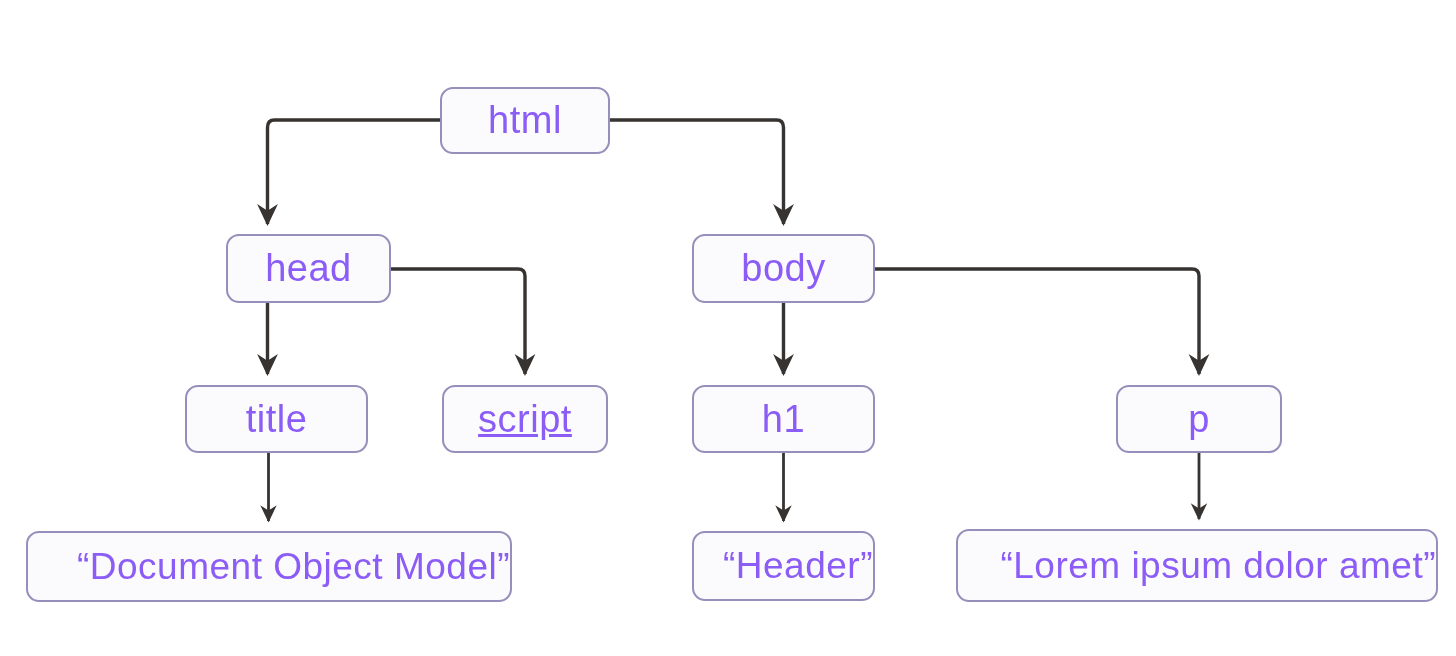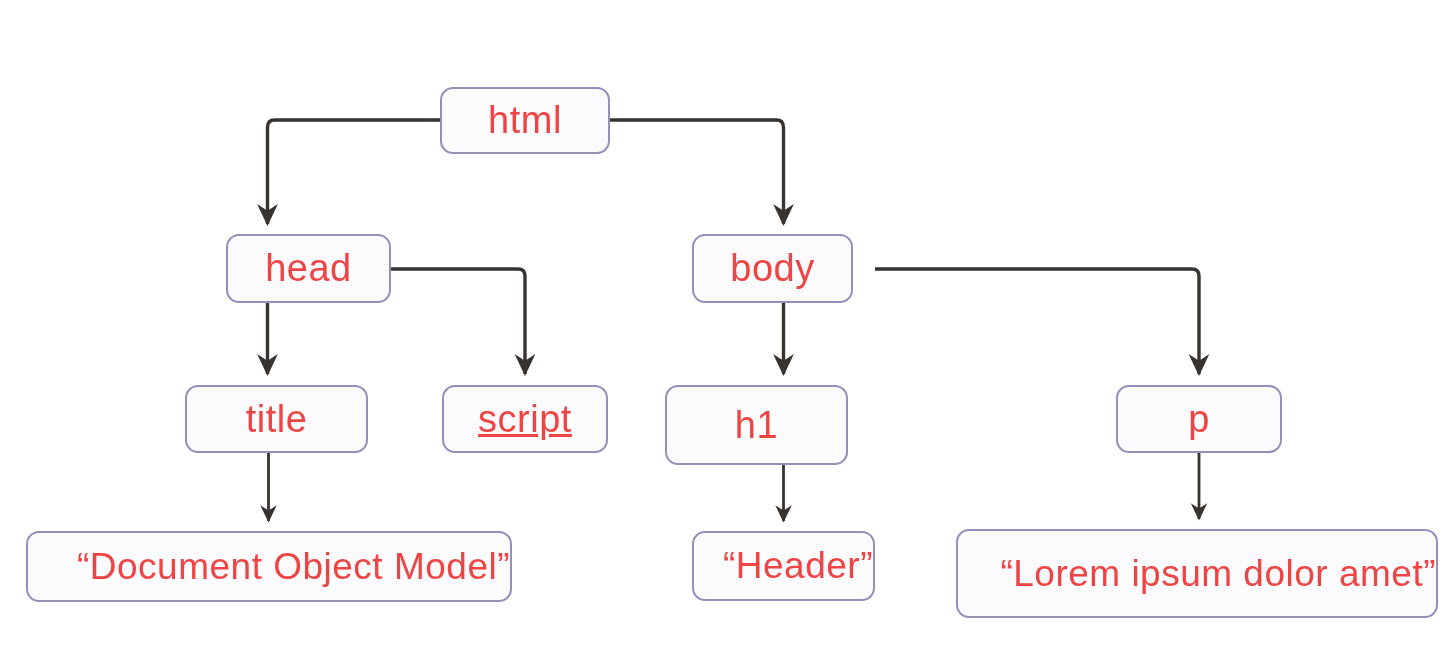--- a/index.html
+++ b/index.html
@@ -31,40 +31,40 @@
   .edges-layer path.edge-small { stroke-width: 2.8; }
   .node {
     position: absolute;
     box-sizing: border-box;
     background: #fbfafd;
     border: 2.5px solid #968fbb;
     border-radius: 13px;
     display: flex;
     align-items: center;
     justify-content: center;
-    color: #ef4444;
+    color: #8b5cf6;
     font-size: 38px;
     letter-spacing: 0.5px;
     white-space: nowrap;
   }
   .node.text-node {
     font-size: 37px;
     justify-content: flex-end;
   }
   
   .n-html   { left: 440px;  top: 87px;  width: 170px; height: 67px; }
   .n-head   { left: 185px;  top: 234px; width: 165px; height: 69px; margin-left: 41px; }
-  .n-body   { left: 692px;  top: 234px; width: 161px; height: 69px; }
+  .n-body   { left: 692px;  top: 234px; width: 183px; height: 69px; }
   .n-title  { left: 185px;  top: 385px; width: 183px; height: 68px; }
   .n-script { left: 442px;  top: 385px; width: 166px; height: 68px; text-decoration: underline; }
-  .n-h1     { left: 665px;  top: 385px; width: 183px; height: 80px; }
+  .n-h1     { left: 692px;  top: 385px; width: 183px; height: 68px; }
   .n-p      { left: 1116px; top: 385px; width: 166px; height: 68px; }
   .n-domtext    { left: 26px;   top: 531px; width: 486px; height: 71px; }
   .n-headertext { left: 692px;  top: 531px; width: 183px; height: 70px; }
-  .n-loremtext  { left: 956px;  top: 529px; width: 482px; height: 89px; }
+  .n-loremtext  { left: 956px;  top: 529px; width: 482px; height: 73px; }
 </style>
 </head>
 <body>
 
 <div class="canvas">
 
   <svg class="edges-layer" viewBox="0 0 1456 656" xmlns="http://www.w3.org/2000/svg">
     <defs>
       <marker id="arrowBig" viewBox="0 0 12 12" refX="10" refY="6" markerWidth="24" markerHeight="24" markerUnits="userSpaceOnUse" orient="auto">
         <path d="M0 0.8 L11 6 L0 11.2 L3.4 6 Z" fill="#363331"></path>

